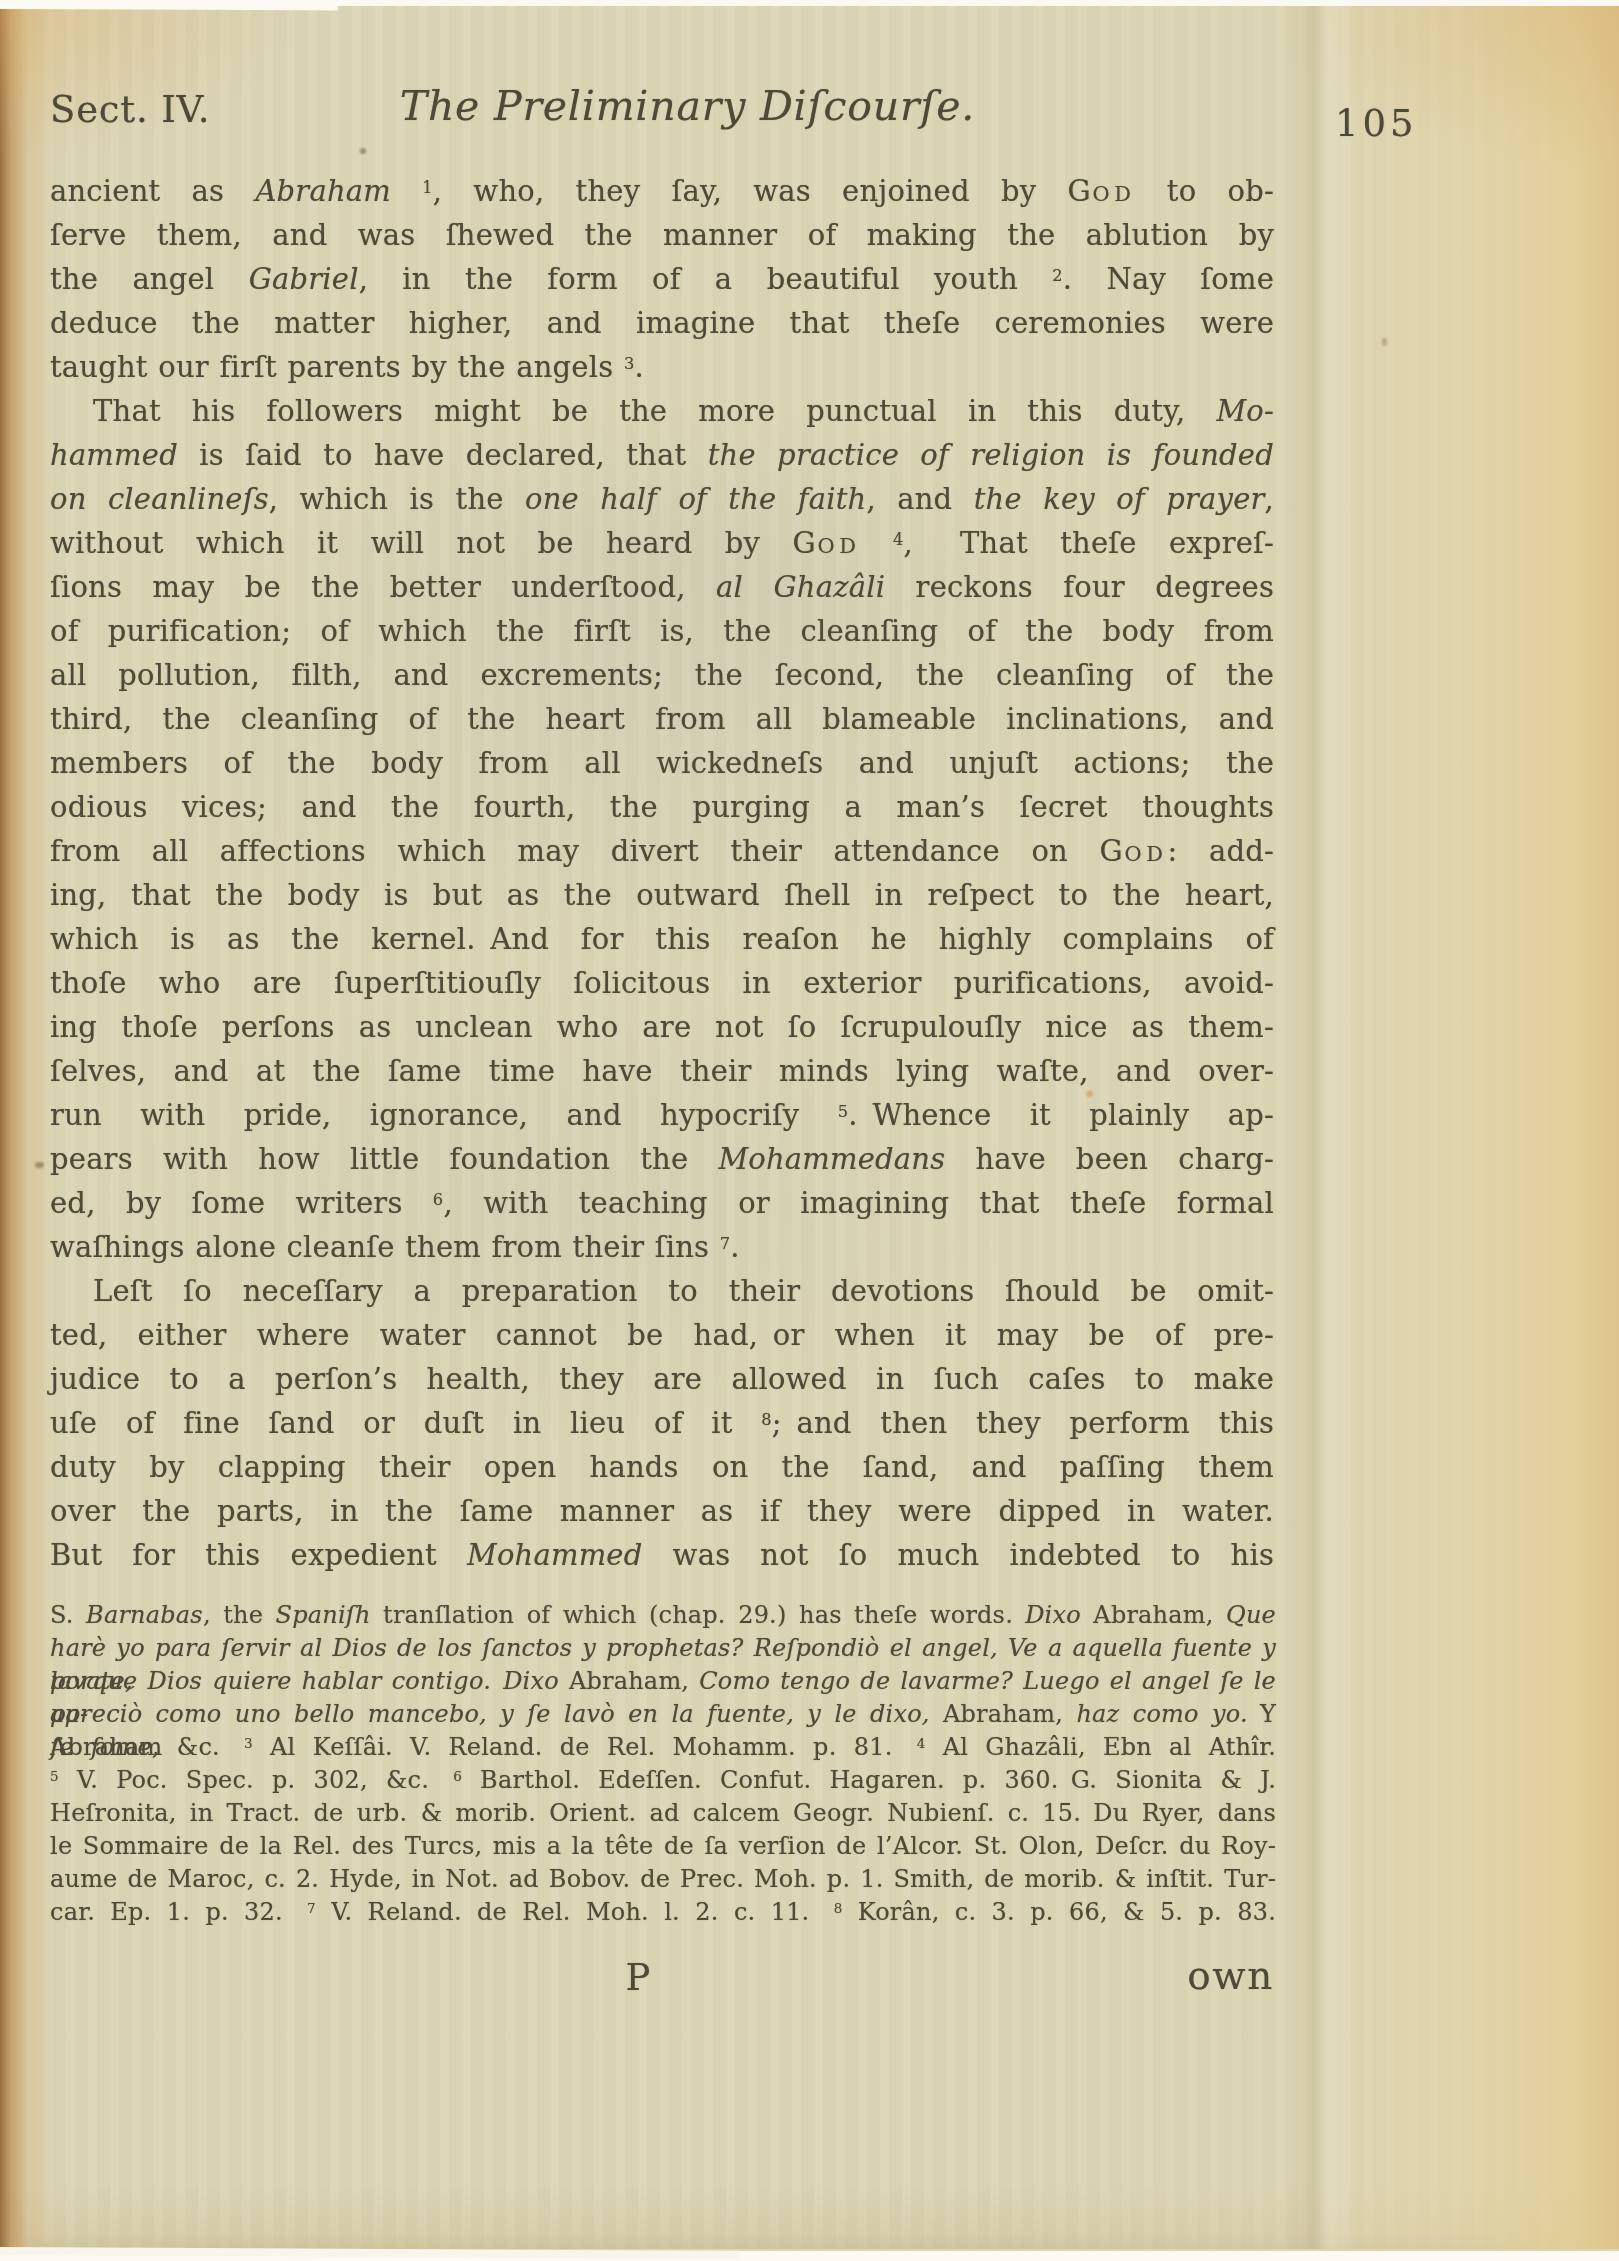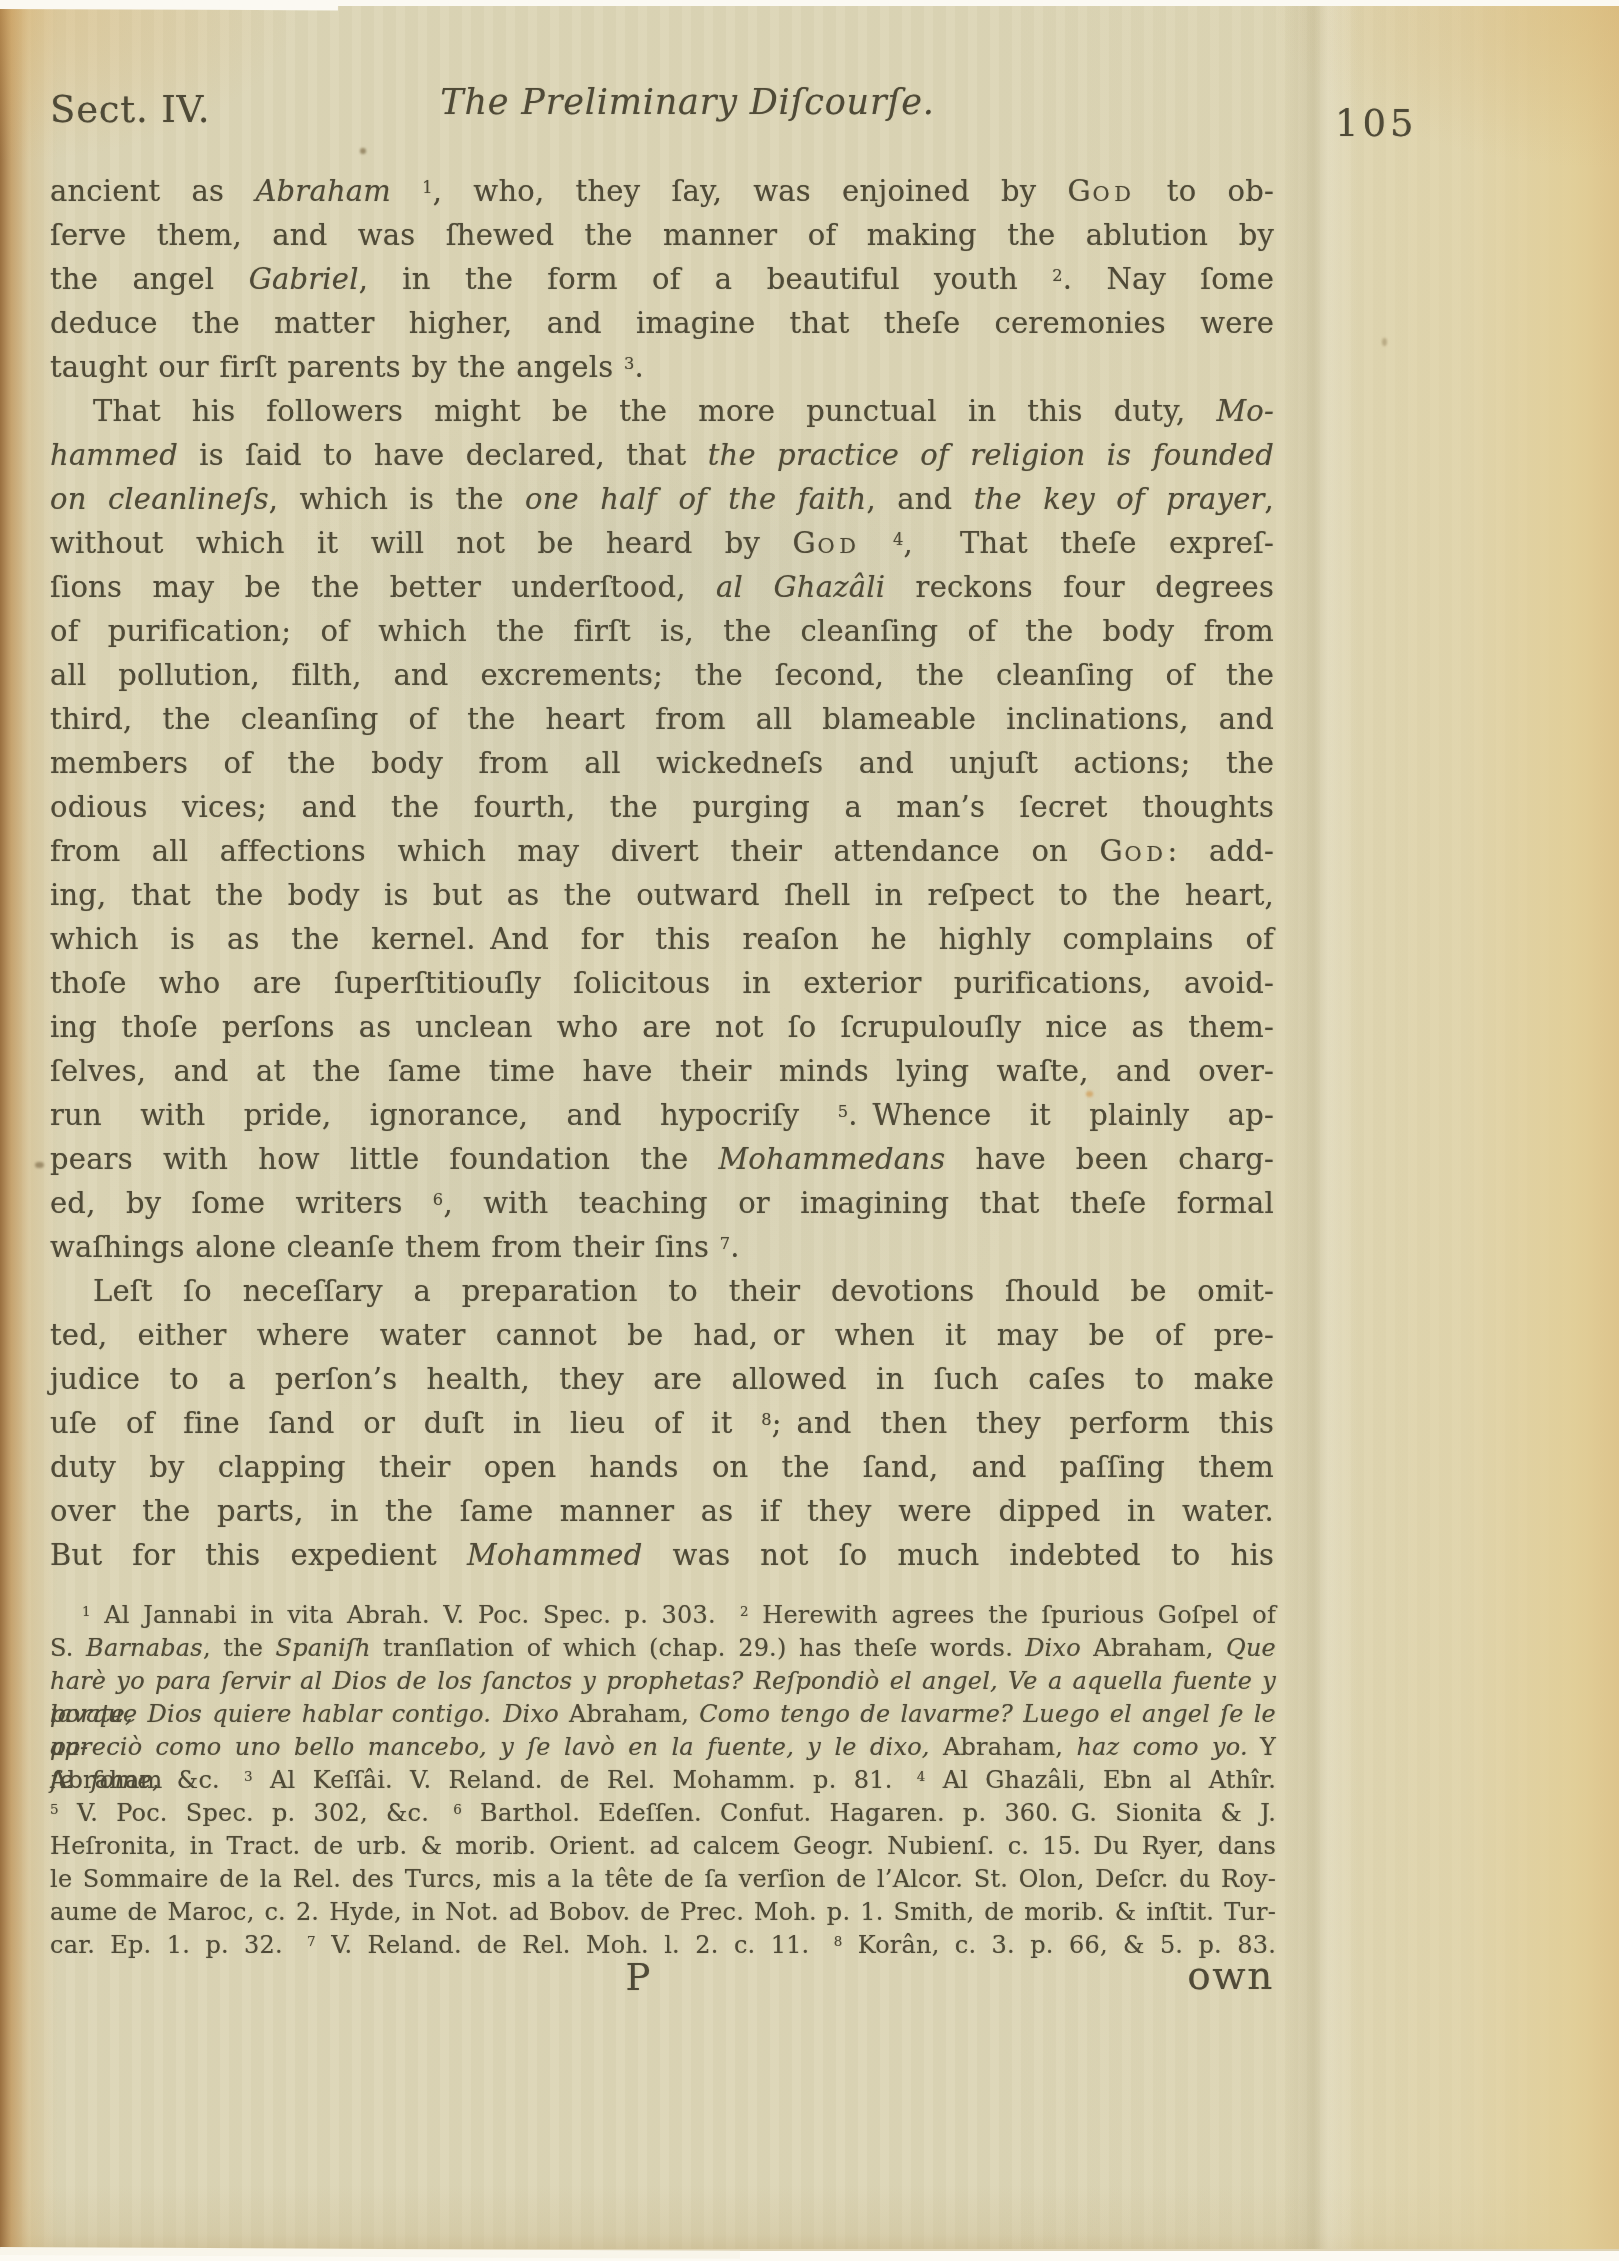--- a/index.html
+++ b/index.html
@@ -26,21 +26,21 @@
     position:absolute;top:0;left:1284px;width:74px;height:100%;
     background:linear-gradient(90deg, rgba(0,0,0,0) 0%, rgba(138,130,94,0.15) 40%, rgba(250,248,238,0.22) 63%, rgba(0,0,0,0) 100%);
   }
   .edge-top{position:absolute;top:0;left:0;width:100%;height:5.6px;background:#fbf9f2;}
   .edge-top-left{position:absolute;top:0;left:0;width:338px;height:8.8px;background:#fbf9f2;transform-origin:left top;transform:rotate(0.25deg);}
   .edge-bottom{position:absolute;bottom:0;left:0;width:100%;height:9.7px;background:#fcfaf3;border-top:2.4px solid rgba(186,166,110,0.45);}
   .edge-bottom-left{position:absolute;bottom:6.4px;left:0;width:740px;height:8px;background:#f8f5ea;transform-origin:left bottom;transform:rotate(0.3deg);}
 
   .ink{color:#4f4a37;text-shadow:0 0 1px rgba(79,74,55,0.5);}
   .section{position:absolute;left:50px;top:88px;font-size:37px;letter-spacing:0.8px;}
-  .title{position:absolute;left:76px;top:82px;width:1223px;text-align:center;font-style:italic;font-size:35px;letter-spacing:0.8px;}
+  .title{position:absolute;left:76px;top:82px;width:1223px;text-align:center;font-style:italic;font-size:41px;letter-spacing:0.8px;}
   .pagenum{position:absolute;left:1335px;top:102px;font-size:37px;letter-spacing:4px;}
 
   .bodytext{position:absolute;left:50px;top:169px;width:1224px;font-size:29px;letter-spacing:0.2px;word-spacing:1.2px;}
   .bodytext .line{height:44px;line-height:44px;text-align:justify;text-align-last:justify;white-space:normal;}
   .footnotes{position:absolute;left:50px;top:1599px;width:1226px;font-size:24px;letter-spacing:0.2px;}
   .footnotes .line{height:33px;line-height:33px;text-align:justify;text-align-last:justify;}
   .line.flush{text-align-last:left;}
   .line.indent{text-indent:43px;}
   .footnotes .line.indent{text-indent:32px;}
 
@@ -99,21 +99,20 @@
       <div class="line indent">Leſt ſo neceſſary a preparation to their devotions ſhould be omit-</div>
       <div class="line">ted, either where water cannot be had, or when it may be of pre-</div>
       <div class="line">judice to a perſon’s health, they are allowed in ſuch caſes to make</div>
       <div class="line">uſe of fine ſand or duſt in lieu of it <sup>8</sup>; and then they perform this</div>
       <div class="line">duty by clapping their open hands on the ſand, and paſſing them</div>
       <div class="line">over the parts, in the ſame manner as if they were dipped in water.</div>
       <div class="line">But for this expedient <i>Mohammed</i> was not ſo much indebted to his</div>
     </div>
 
   <div class="footnotes ink">
-      <div class="line indent"><sup>1</sup> Al Jannabi in vita Abrah. V. Poc. Spec. p. 303. <sup>2</sup> Herewith agrees the ſpurious Goſpel of</div>
       <div class="line">S. <i>Barnabas</i>, the <i>Spaniſh</i> tranſlation of which (chap. 29.) has theſe words. <i>Dixo</i> Abraham, <i>Que</i></div>
       <div class="line"><i>harè yo para ſervir al Dios de los ſanctos y prophetas? Reſpondiò el angel, Ve a aquella fuente y lavate,</i></div>
       <div class="line"><i>porque Dios quiere hablar contigo. Dixo</i> Abraham, <i>Como tengo de lavarme? Luego el angel ſe le ap-</i></div>
       <div class="line"><i>pareciò como uno bello mancebo, y ſe lavò en la fuente, y le dixo,</i> Abraham, <i>haz como yo.</i> Y Abraham</div>
       <div class="line"><i>ſe ſome</i>, &amp;c. <sup>3</sup> Al Keſſâi. V. Reland. de Rel. Mohamm. p. 81. <sup>4</sup> Al Ghazâli, Ebn al Athîr.</div>
       <div class="line"><sup>5</sup> V. Poc. Spec. p. 302, &amp;c. <sup>6</sup> Barthol. Edeſſen. Confut. Hagaren. p. 360. G. Sionita &amp; J.</div>
       <div class="line">Heſronita, in Tract. de urb. &amp; morib. Orient. ad calcem Geogr. Nubienſ. c. 15. Du Ryer, dans</div>
       <div class="line">le Sommaire de la Rel. des Turcs, mis a la tête de ſa verſion de l’Alcor. St. Olon, Deſcr. du Roy-</div>
       <div class="line">aume de Maroc, c. 2. Hyde, in Not. ad Bobov. de Prec. Moh. p. 1. Smith, de morib. &amp; inſtit. Tur-</div>
       <div class="line">car. Ep. 1. p. 32. <sup>7</sup> V. Reland. de Rel. Moh. l. 2. c. 11. <sup>8</sup> Korân, c. 3. p. 66, &amp; 5. p. 83.</div>

